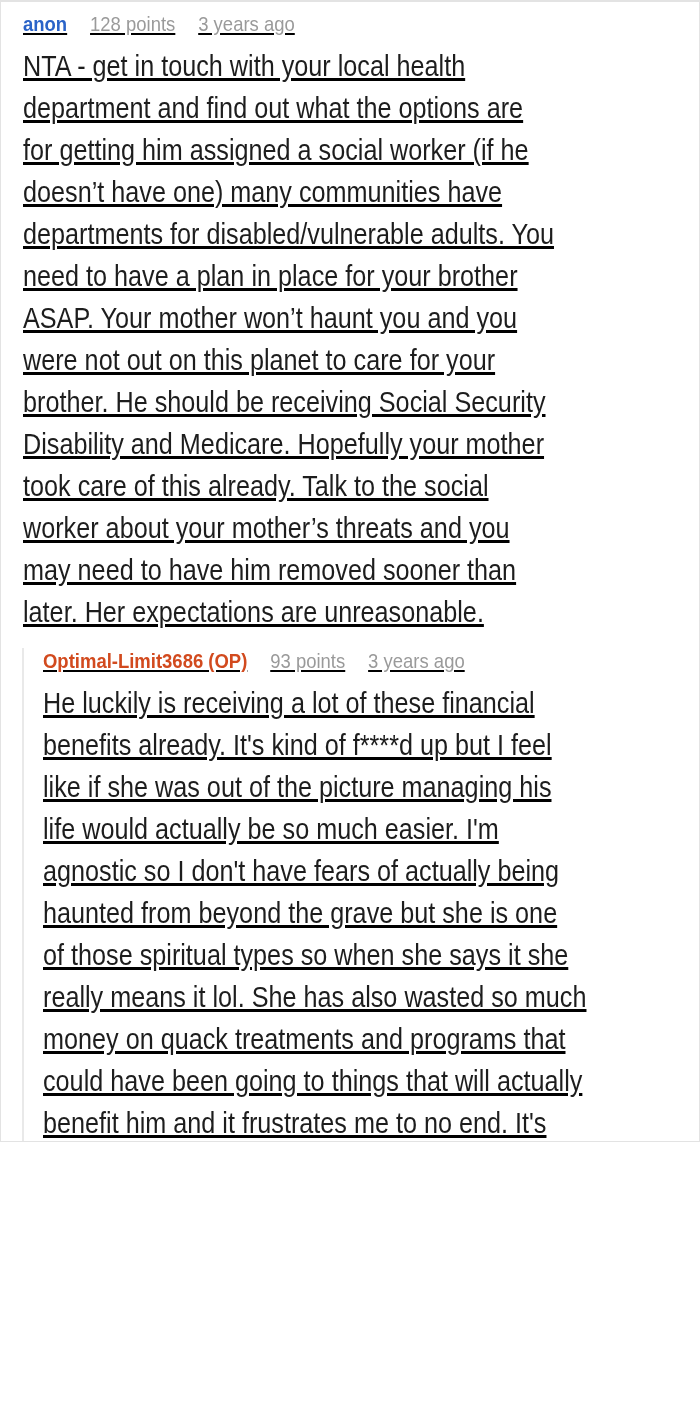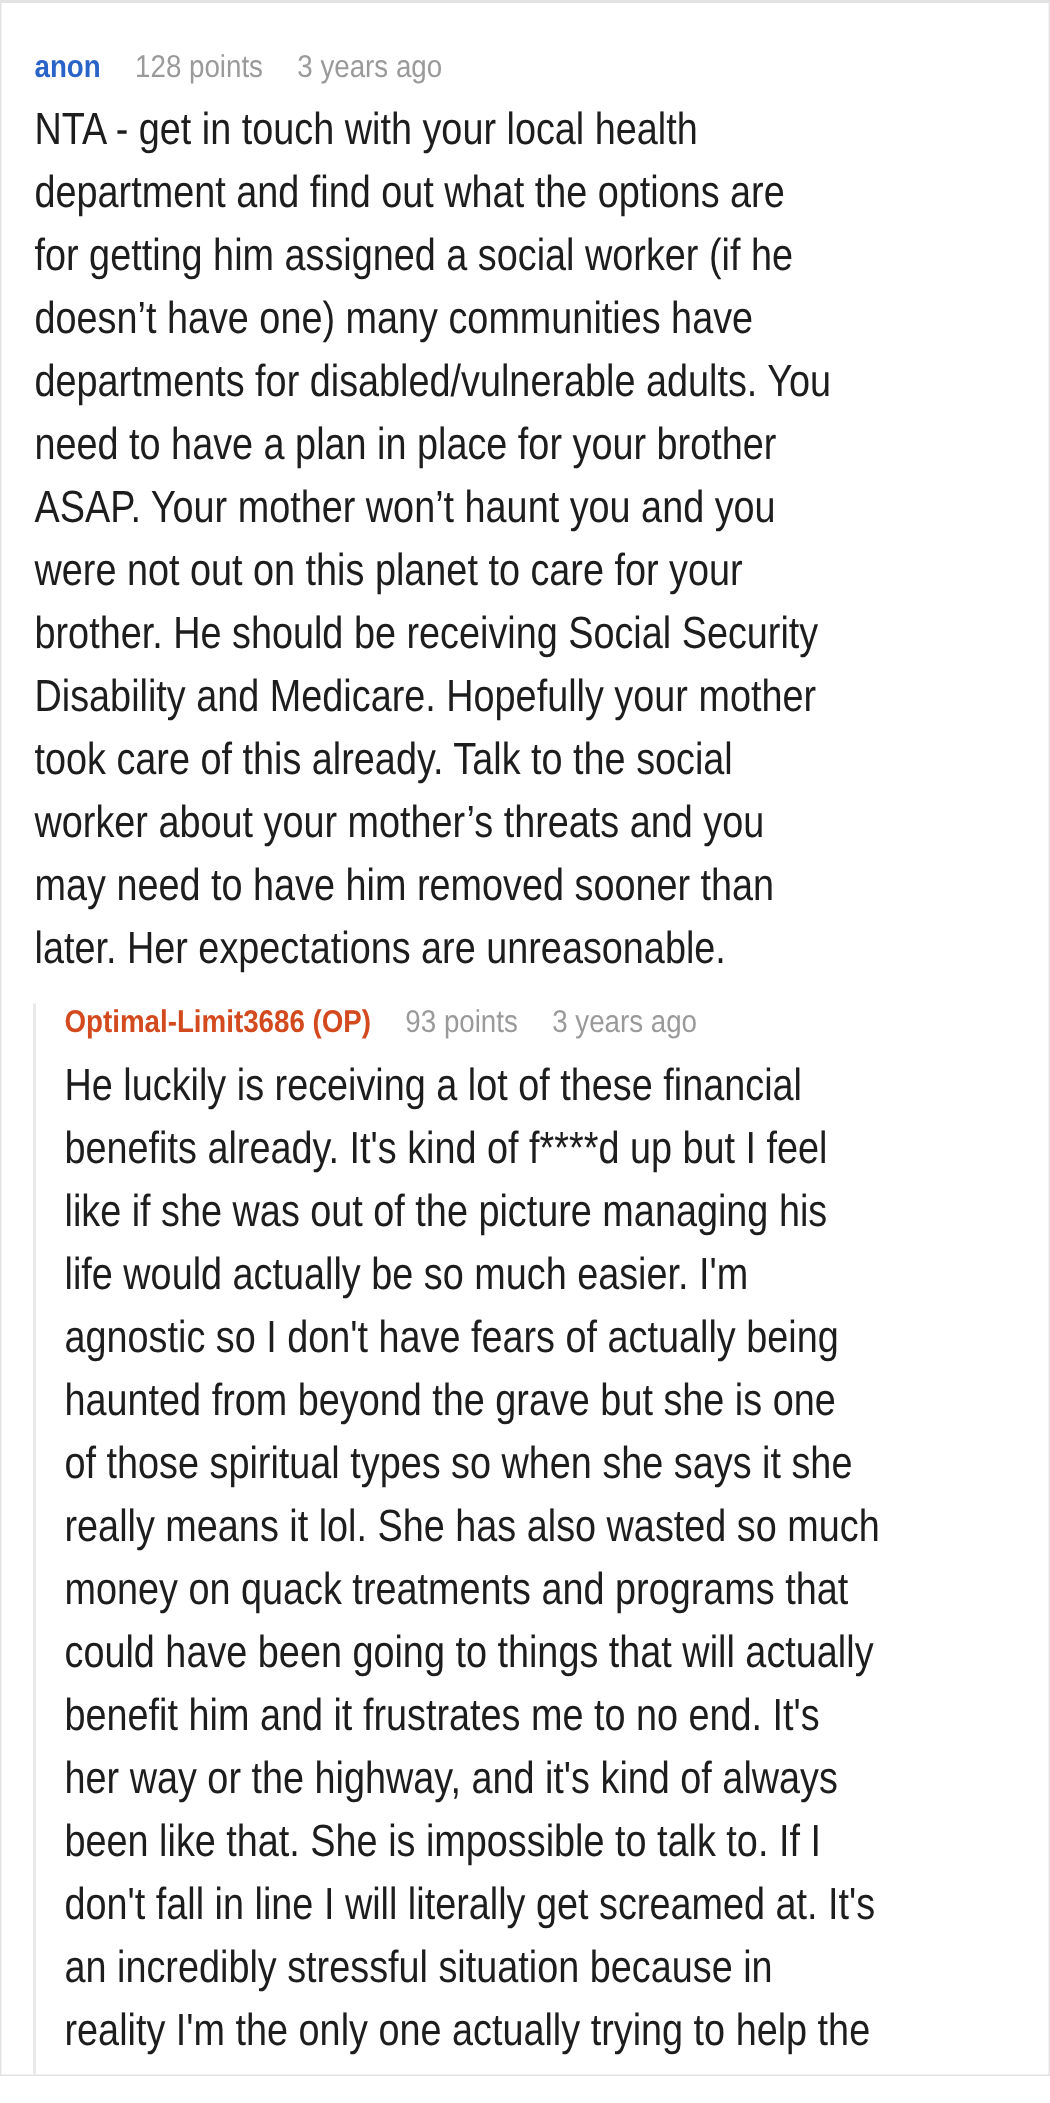--- a/index.html
+++ b/index.html
@@ -3,26 +3,27 @@
 <meta charset="utf-8">
 <style>
   * { margin: 0; padding: 0; box-sizing: border-box; }
   html, body {
     background: #ffffff;
     font-family: "Liberation Sans", sans-serif;
     overflow-x: hidden;
   }
   .card {
     width: 700px;
-    height: 1384px;
+    height: 1142px;
     background: #ffffff;
     border: 1px solid #e3e3e3;
     border-top-width: 2px;
     overflow: hidden;
-    padding: 30px 0 0 22px;
+    padding: 9px 0 0 22px;
+    text-decoration: underline;
   }
   .comment-header {
     display: flex;
     align-items: baseline;
     gap: 26px;
     font-size: 21px;
     line-height: 26px;
     white-space: nowrap;
     transform: scaleX(0.88);
     transform-origin: left center;

